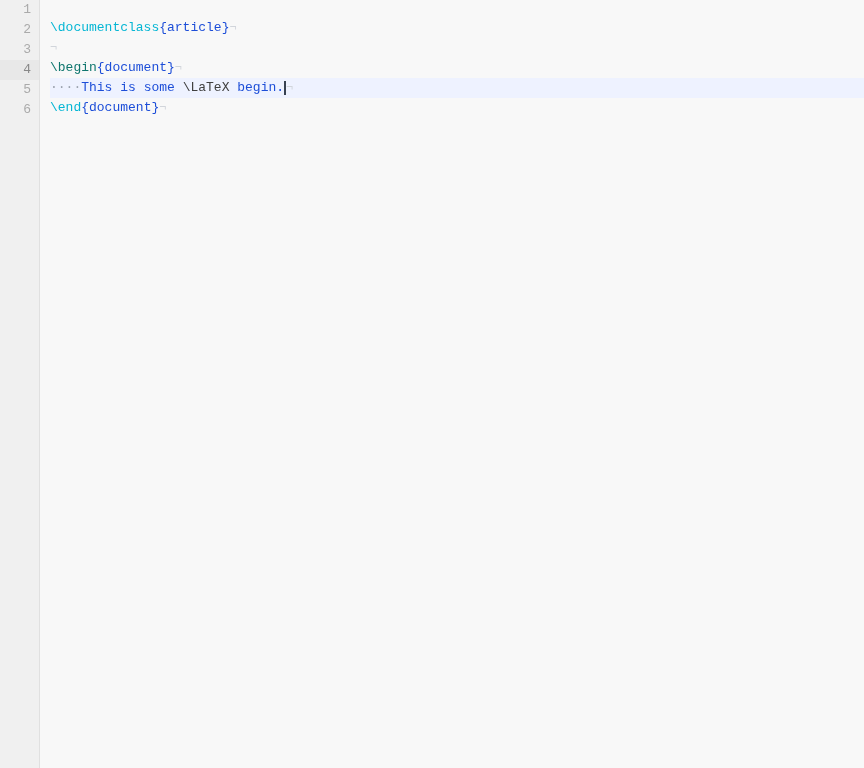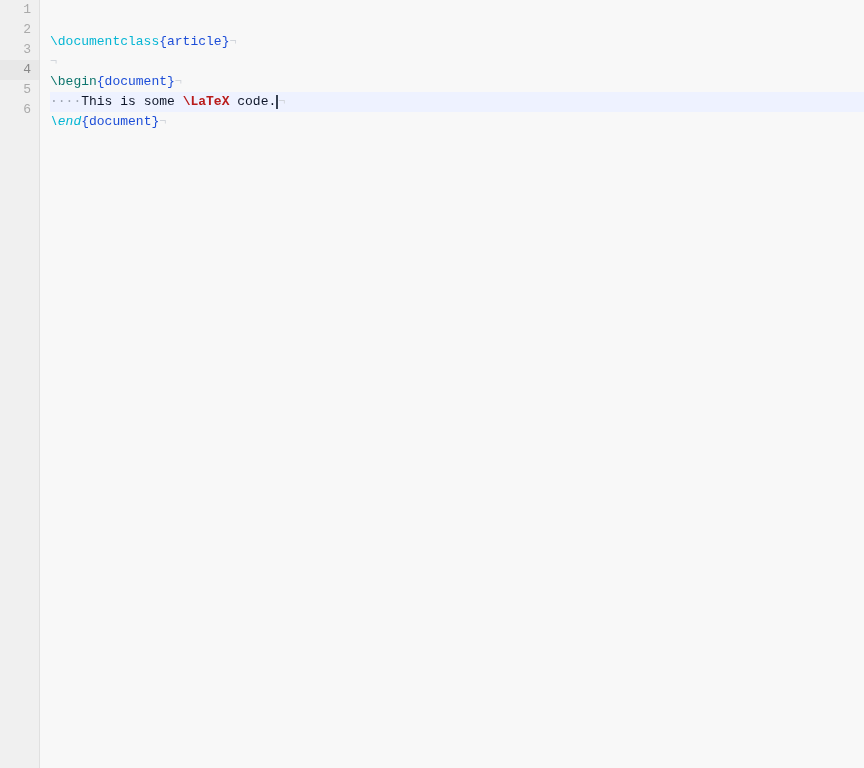--- a/index.html
+++ b/index.html
@@ -54,21 +54,20 @@
     .code-area {
       flex: 1;
       background-color: #f8f8f8;
       overflow: hidden;
       position: relative;
     }
 
     .code-lines {
       padding-left: 10px;
       padding-top: 18px;
-      margin-top: 14px;
     }
 
     .code-line {
       height: 20px;
       line-height: 20px;
       white-space: pre;
       display: flex;
       align-items: center;
       font-family: 'Courier New', Courier, monospace;
       font-size: 13px;
@@ -81,34 +80,32 @@
     .cmd-doc {
       color: #06b6d4; 
     }
 
     .cmd-begin {
       color: #0f766e; 
     }
 
     .cmd-end {
       color: #06b6d4; 
-      font-style: italic;
     }
 
     .cmd-latex {
-      color: #b91c1c; 
-      font-weight: bold;
+      color: #404040; 
     }
 
     .brace-content {
       color: #1d4ed8; 
     }
 
     .plain-text {
-      color: #0f172a;
+      color: #1d4ed8;
     }
 
     .comment-dots {
       color: #9ca3af;
     }
 
     .pilcrow {
       color: #d1d5db;
       font-size: 12px;
     }
@@ -150,21 +147,21 @@
 
       <div class="code-line">
         <span class="pilcrow">¬</span>
       </div>
 
       <div class="code-line">
         <span class="cmd-begin">\begin</span><span class="brace-content">{document}</span><span class="pilcrow">¬</span>
       </div>
 
       <div class="code-line active-line">
-        <span class="comment-dots">····</span><span class="plain-text">This is some </span><span class="cmd-latex">\LaTeX</span><span class="plain-text"> code.</span><span class="cursor"></span><span class="pilcrow">¬</span>
+        <span class="comment-dots">····</span><span class="plain-text">This is some </span><span class="cmd-latex">\LaTeX</span><span class="plain-text"> begin.</span><span class="cursor"></span><span class="pilcrow">¬</span>
       </div>
 
       <div class="code-line">
         <span class="cmd-end">\end</span><span class="brace-content">{document}</span><span class="pilcrow">¬</span>
       </div>
 
       <div class="code-line">
       </div>
 
     </div>

